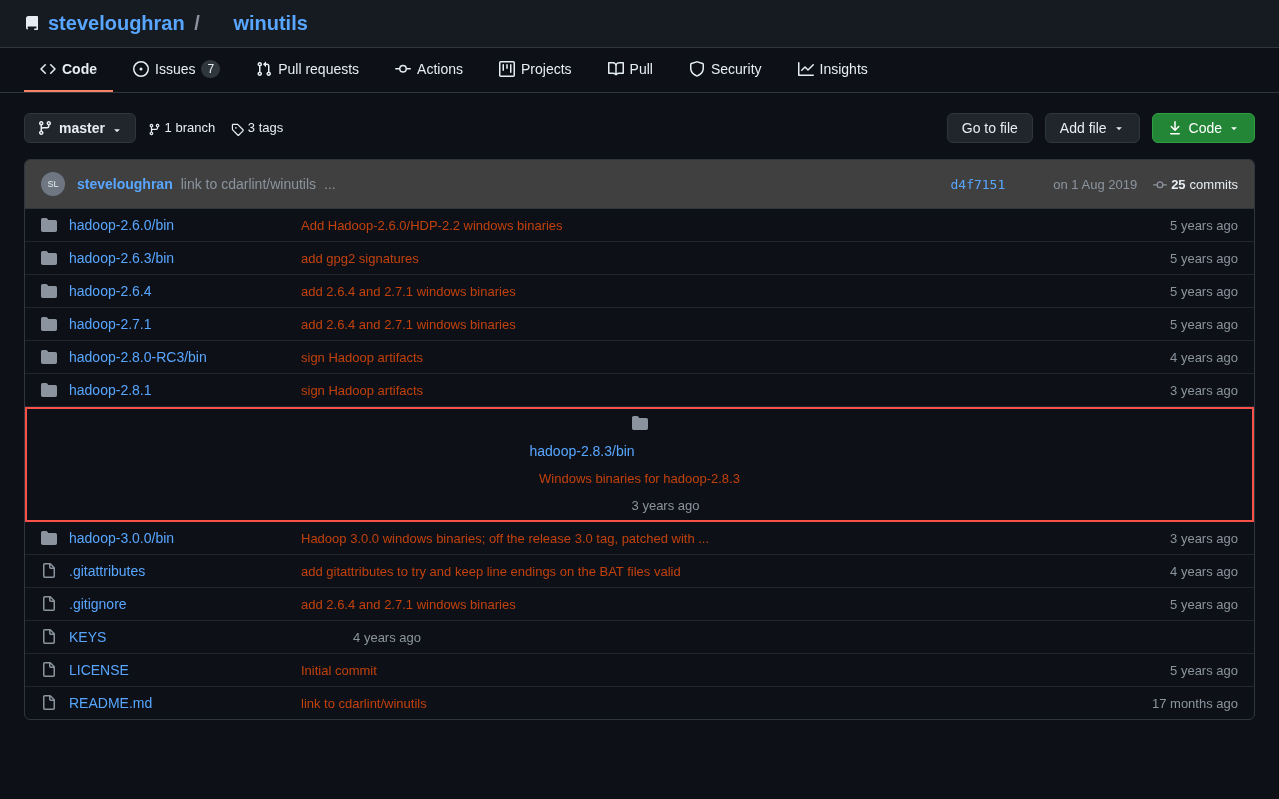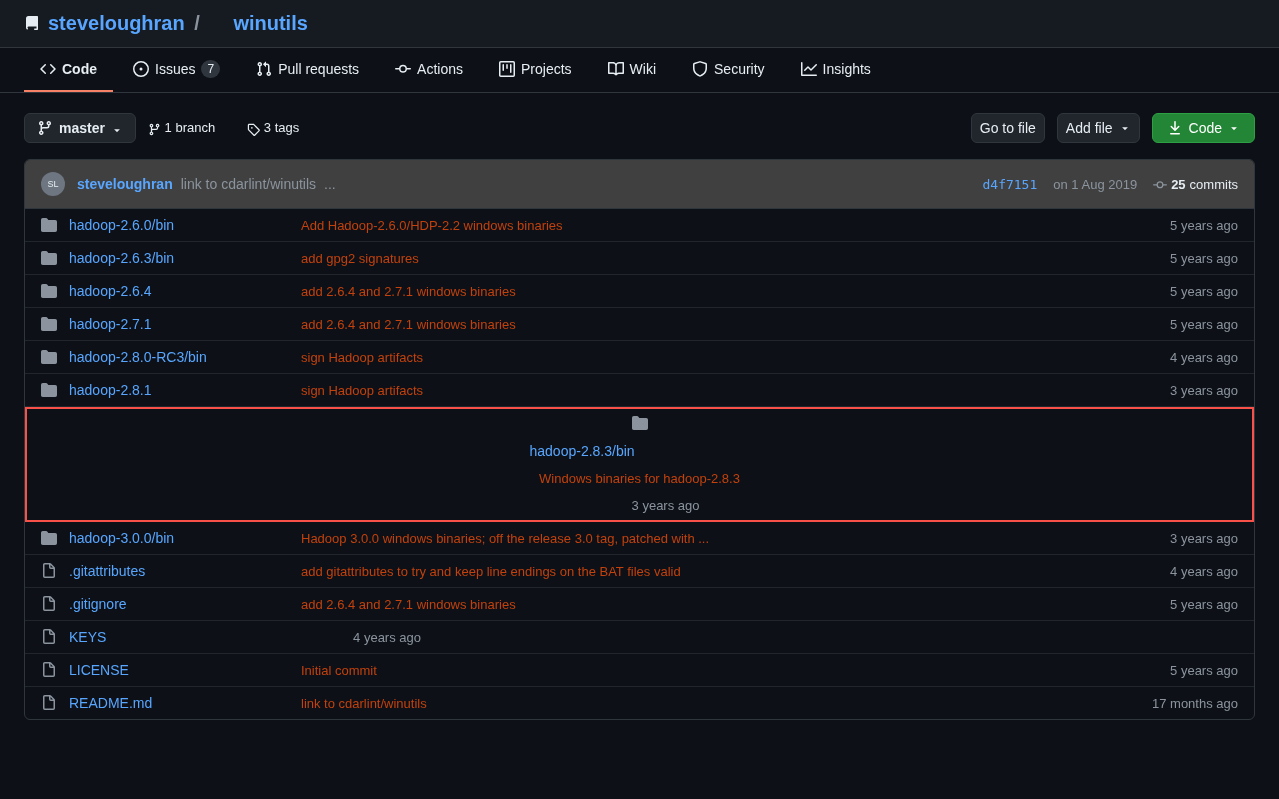--- a/index.html
+++ b/index.html
@@ -80,35 +80,35 @@
       border: 1px solid #30363d;
       border-radius: 6px;
       padding: 6px 12px;
       cursor: pointer;
       font-size: 14px;
       color: #e6edf3;
       font-weight: 600;
     }
     .meta-links {
       display: flex;
-      gap: 32px;
+      gap: 16px;
       align-items: flex-end;
       color: #8b949e;
       font-size: 13px;
     }
     .meta-links a { color: #e6edf3; font-size: 13px; }
     .spacer { flex: 1; }
     .btn {
       display: flex;
       align-items: center;
       gap: 6px;
       background: #21262d;
       border: 1px solid #30363d;
       border-radius: 6px;
-      padding: 6px 8px;
+      padding: 6px 14px;
       cursor: pointer;
       font-size: 14px;
       color: #e6edf3;
     }
     .btn-green {
       background: #238636;
       border: 1px solid #2ea043;
       border-radius: 6px;
       padding: 6px 14px;
       color: #fff;
@@ -144,21 +144,21 @@
       font-size: 10px;
       color: #e6edf3;
       overflow: hidden;
     }
     .commit-info { flex: 1; display: flex; align-items: center; gap: 8px; }
     .commit-author { font-weight: 600; font-size: 14px; }
     .commit-message { color: #8b949e; font-size: 14px; }
     .commit-more { color: #8b949e; font-size: 14px; }
     .commit-meta { margin-left: auto; display: flex; align-items: center; gap: 16px; color: #8b949e; font-size: 13px; }
     .commit-hash { color: #58a6ff; font-family: monospace; font-size: 13px; }
-    .commit-date { color: #8b949e; font-size: 13px; }
+    .commit-date { color: #8b949e; font-size: 13px; margin-left: 32px; }
     .commits-link { display: flex; align-items: flex-end; gap: 4px; color: #e6edf3; font-size: 13px; }
 
     .file-row {
       display: flex;
       align-items: center;
       padding: 8px 16px;
       border-bottom: 1px solid #21262d;
       gap: 12px;
     }
     .file-row:last-child { border-bottom: none; }
@@ -246,21 +246,21 @@
     <svg class="icon-svg" viewBox="0 0 16 16">
         <path fill-rule="evenodd" d="M1.75 0A1.75 1.75 0 000 1.75v12.5C0 15.216.784 16 1.75 16h12.5A1.75 1.75 0 0016 14.25V1.75A1.75 1.75 0 0014.25 0H1.75zM1.5 1.75a.25.25 0 01.25-.25h12.5a.25.25 0 01.25.25v12.5a.25.25 0 01-.25.25H1.75a.25.25 0 01-.25-.25V1.75zM11.75 3a.75.75 0 00-.75.75v7.5a.75.75 0 001.5 0v-7.5a.75.75 0 00-.75-.75zm-8.25.75a.75.75 0 011.5 0v5.5a.75.75 0 01-1.5 0v-5.5zM8 3a.75.75 0 00-.75.75v3.5a.75.75 0 001.5 0v-3.5A.75.75 0 008 3z"></path>
       </svg>
     <span>Projects</span>
   </div>
 
   <div class="nav-tab">
     <svg class="icon-svg" viewBox="0 0 16 16">
         <path fill-rule="evenodd" d="M0 1.75A.75.75 0 01.75 1h4.253c1.227 0 2.317.59 3 1.501A3.744 3.744 0 0111.006 1h4.245a.75.75 0 01.75.75v10.5a.75.75 0 01-.75.75h-4.507a2.25 2.25 0 00-1.591.659l-.622.621a.75.75 0 01-1.062 0l-.622-.621A2.25 2.25 0 005.258 13H.75a.75.75 0 01-.75-.75V1.75zm7.251 10.324l.004-5.073-.002-2.253A2.25 2.25 0 005.003 2.5H1.5v9h3.758a3.75 3.75 0 011.994.574zM8.755 4.75l-.004 7.322a3.752 3.752 0 011.992-.572H14.5v-9h-3.495a2.25 2.25 0 00-2.25 2.25z"></path>
       </svg>
-    <span>Wiki</span>
+    <span>Pull</span>
   </div>
 
   <div class="nav-tab">
     <svg class="icon-svg" viewBox="0 0 16 16">
         <path fill-rule="evenodd" d="M7.467.133a1.748 1.748 0 011.066 0l5.25 1.68A1.75 1.75 0 0115 3.48V7c0 1.566-.32 3.182-1.303 4.682-.983 1.498-2.585 2.813-5.032 3.855a1.7 1.7 0 01-1.33 0c-2.447-1.042-4.049-2.357-5.032-3.855C1.32 10.182 1 8.566 1 7V3.48a1.75 1.75 0 011.217-1.667l5.25-1.68zm.61 1.429a.25.25 0 00-.153 0l-5.25 1.68a.25.25 0 00-.174.238V7c0 1.358.275 2.666 1.057 3.86.784 1.194 2.121 2.34 4.366 3.297a.2.2 0 00.154 0c2.245-.956 3.582-2.104 4.366-3.298C13.225 9.666 13.5 8.36 13.5 7V3.48a.25.25 0 00-.174-.237l-5.25-1.68z"></path>
       </svg>
     <span>Security</span>
   </div>
 
   <div class="nav-tab">

